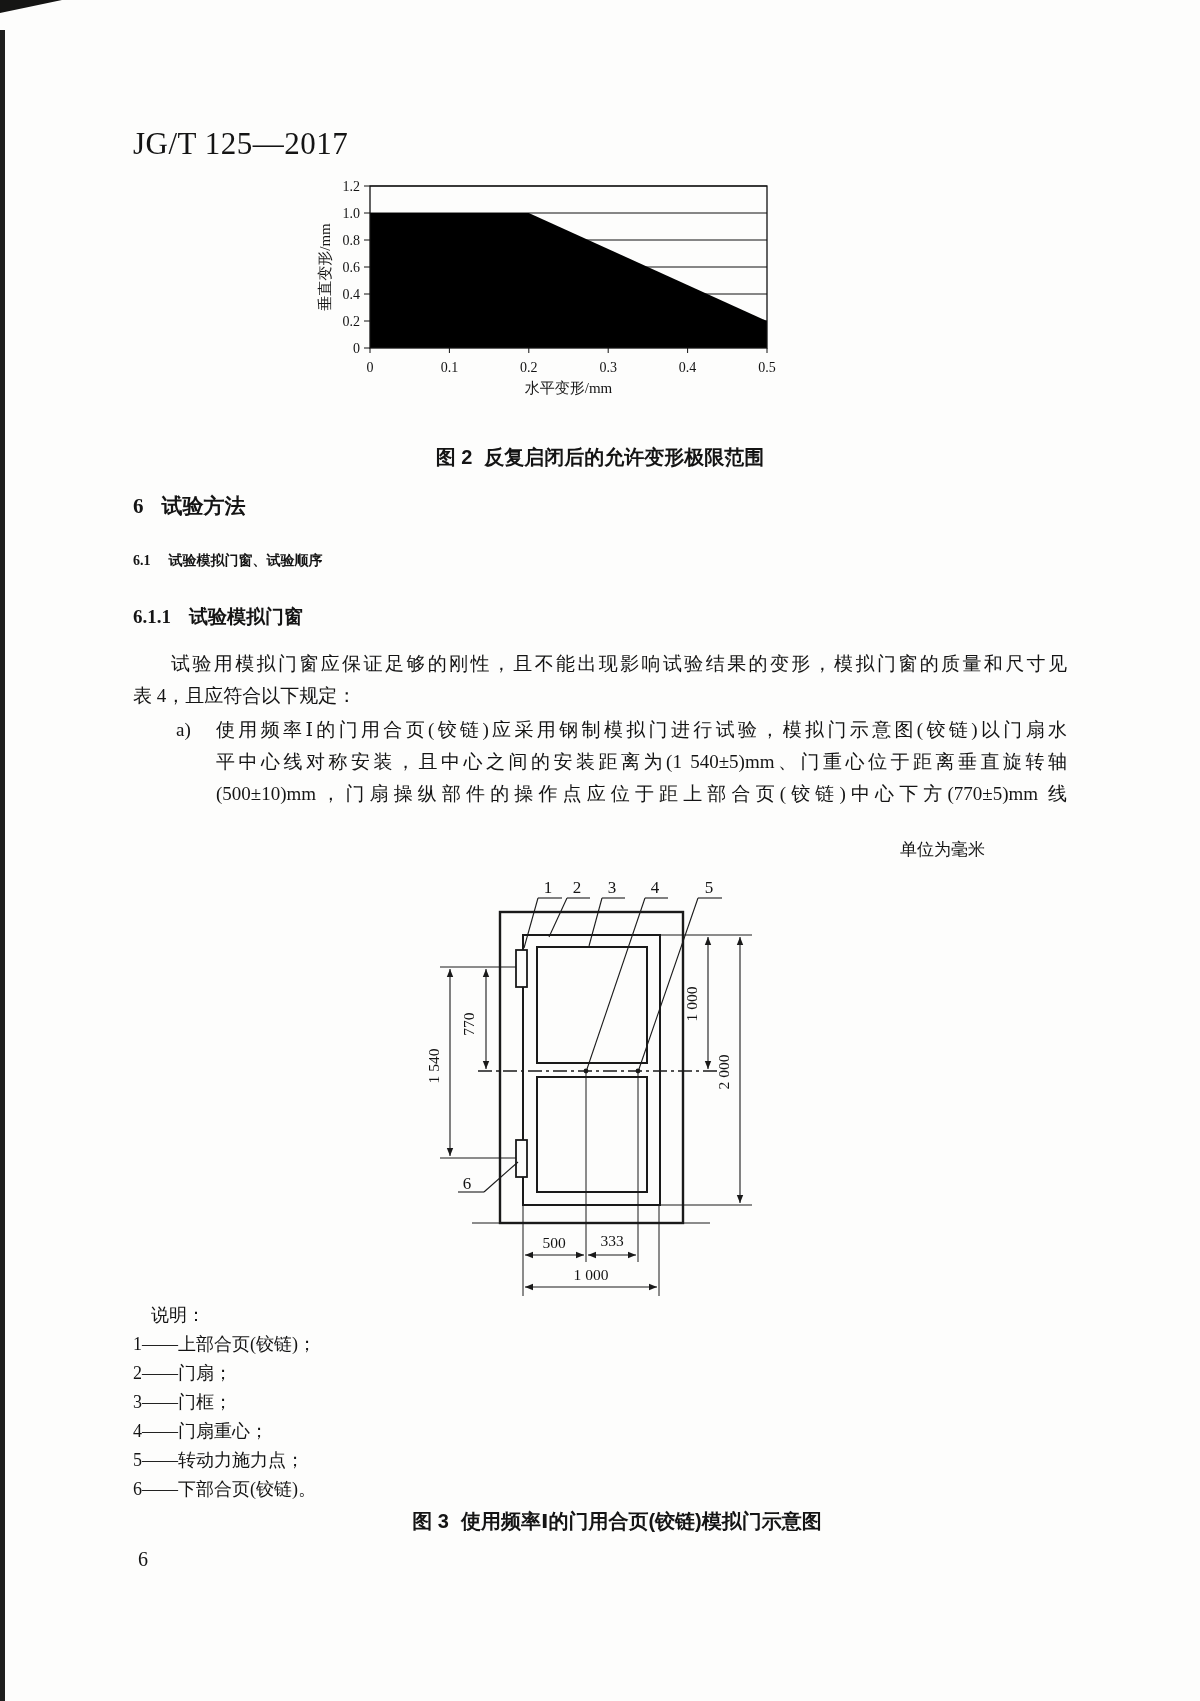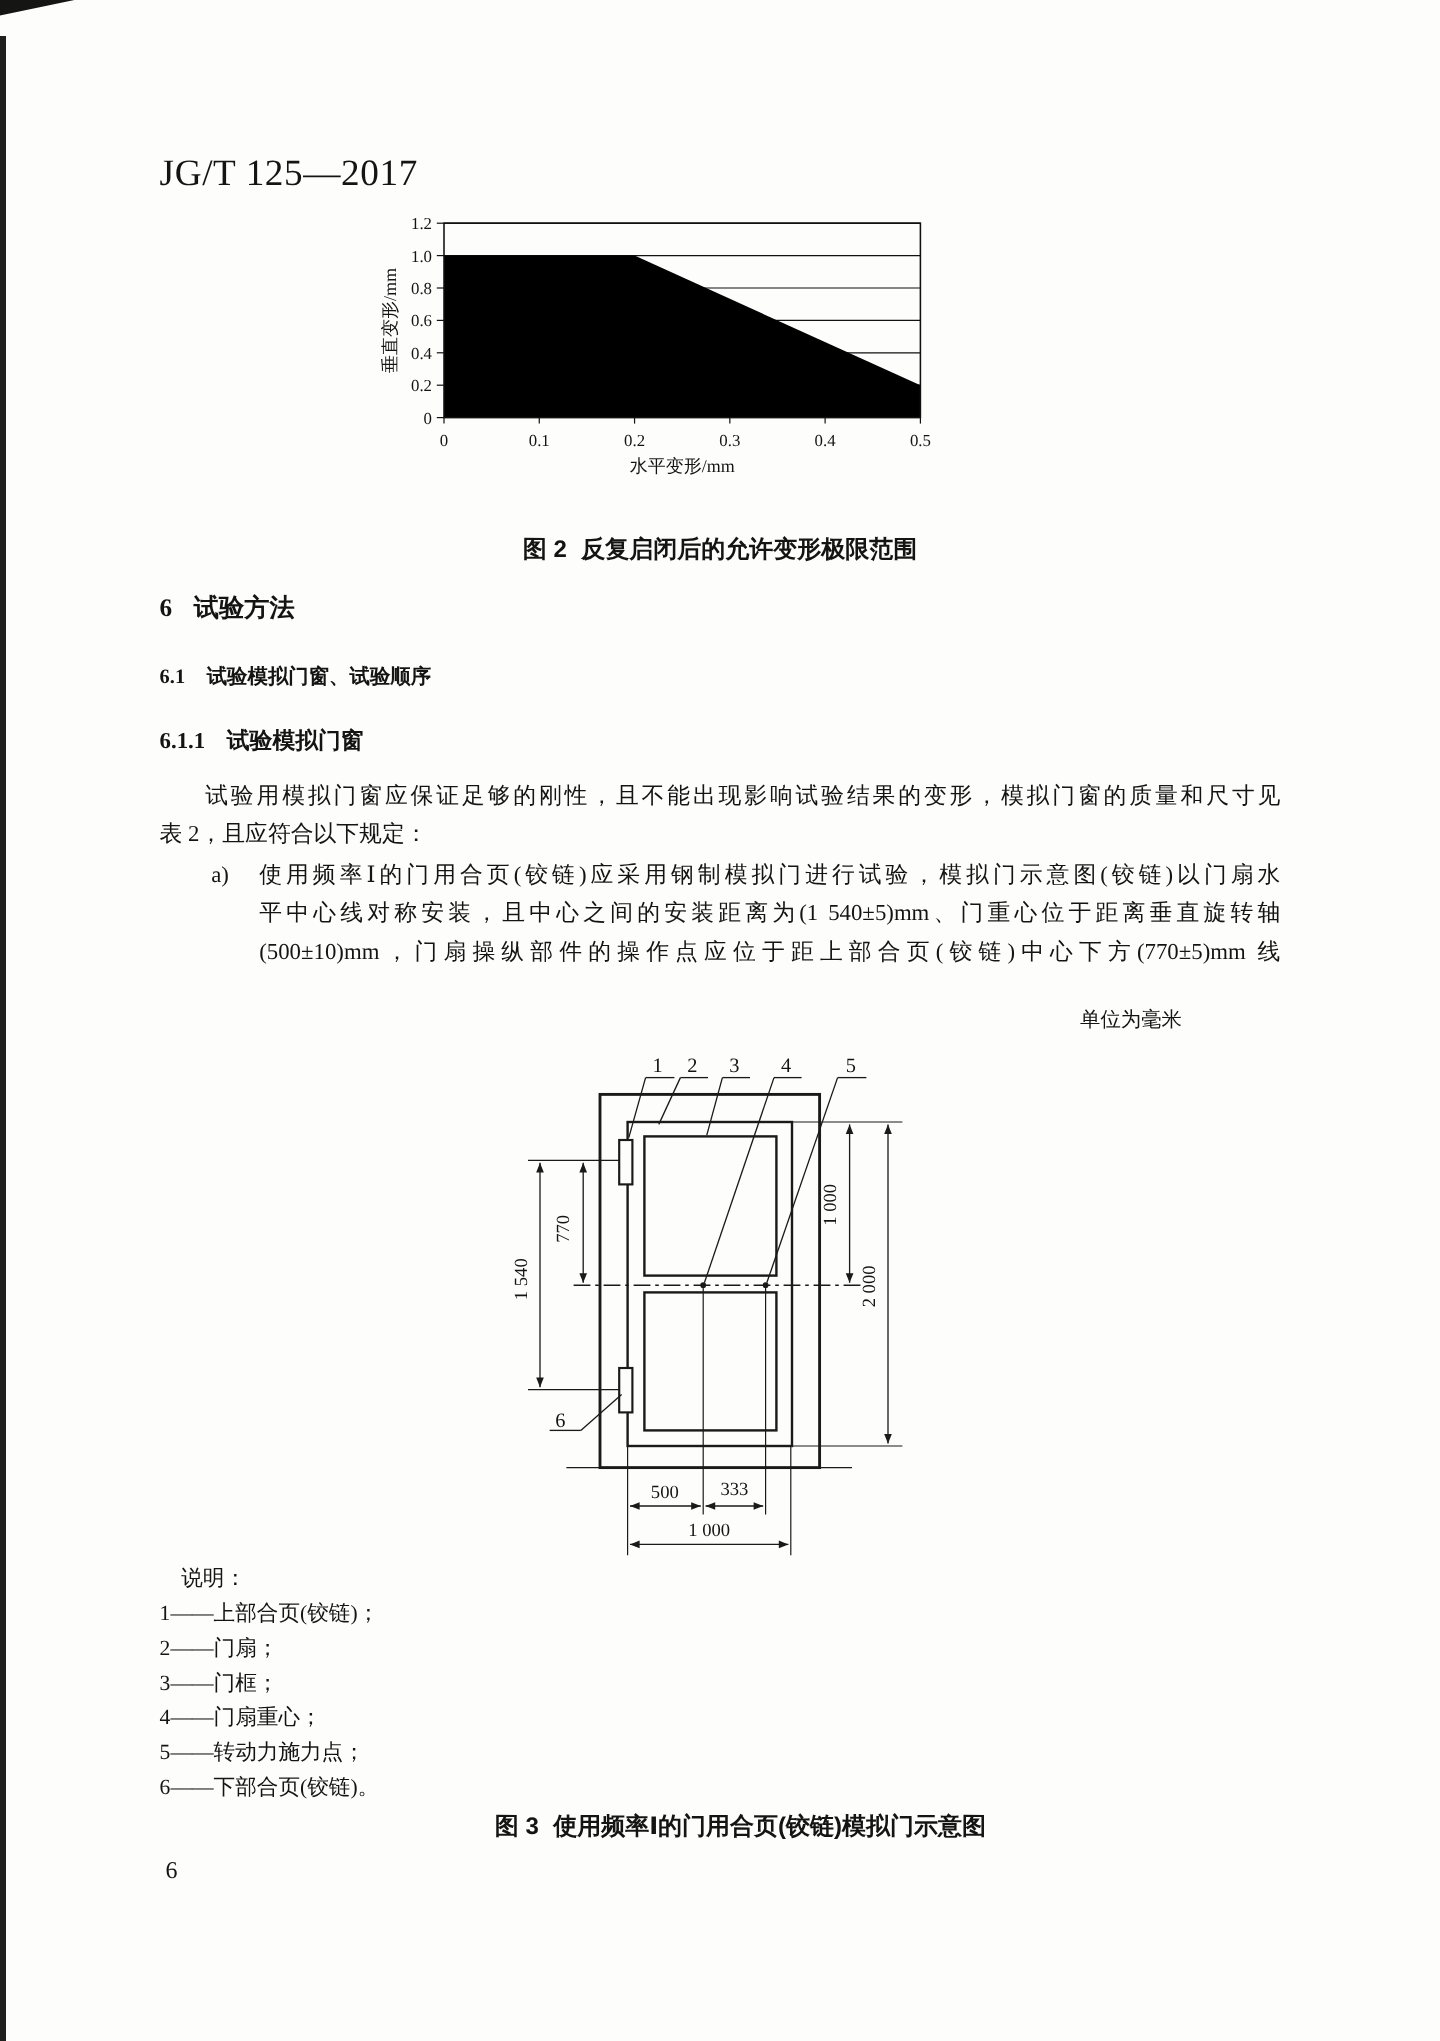--- a/index.html
+++ b/index.html
@@ -74,32 +74,32 @@
 
   <div class="abs caption" style="top:444px;">
     <span>图 2</span>
     <span>反复启闭后的允许变形极限范围</span>
   </div>
 
   <div class="abs heading" style="left:133px;top:492px;font-size:21px;">
     <span class="num">6</span>
     <span>试验方法</span>
   </div>
-  <div class="abs heading" style="left:133px;top:552px;font-size:17px;">
+  <div class="abs heading" style="left:133px;top:552px;font-size:14px;">
     <span class="num">6.1</span>
     <span>试验模拟门窗、试验顺序</span>
   </div>
   <div class="abs heading" style="left:133px;top:604px;font-size:19px;">
     <span class="num">6.1.1</span>
     <span>试验模拟门窗</span>
   </div>
 
   <div class="abs bodytext" style="left:133px;top:648px;width:934px;">
     <div class="jline indent2">试验用模拟门窗应保证足够的刚性，且不能出现影响试验结果的变形，模拟门窗的质量和尺寸见</div>
-    <div>表 2，且应符合以下规定：</div>
+    <div>表 4，且应符合以下规定：</div>
   </div>
 
   <div class="abs bodytext" style="left:176px;top:714px;width:891px;">
     <span class="abs" style="left:0;top:0;">a)</span>
     <div style="padding-left:40px;">
       <div class="jline">使用频率Ⅰ的门用合页(铰链)应采用钢制模拟门进行试验，模拟门示意图(铰链)以门扇水</div>
       <div class="jline">平中心线对称安装，且中心之间的安装距离为(1 540±5)mm、门重心位于距离垂直旋转轴</div>
       <div class="jline">(500±10)mm，门扇操纵部件的操作点应位于距上部合页(铰链)中心下方(770±5)mm 线</div>
     </div>
   </div>

